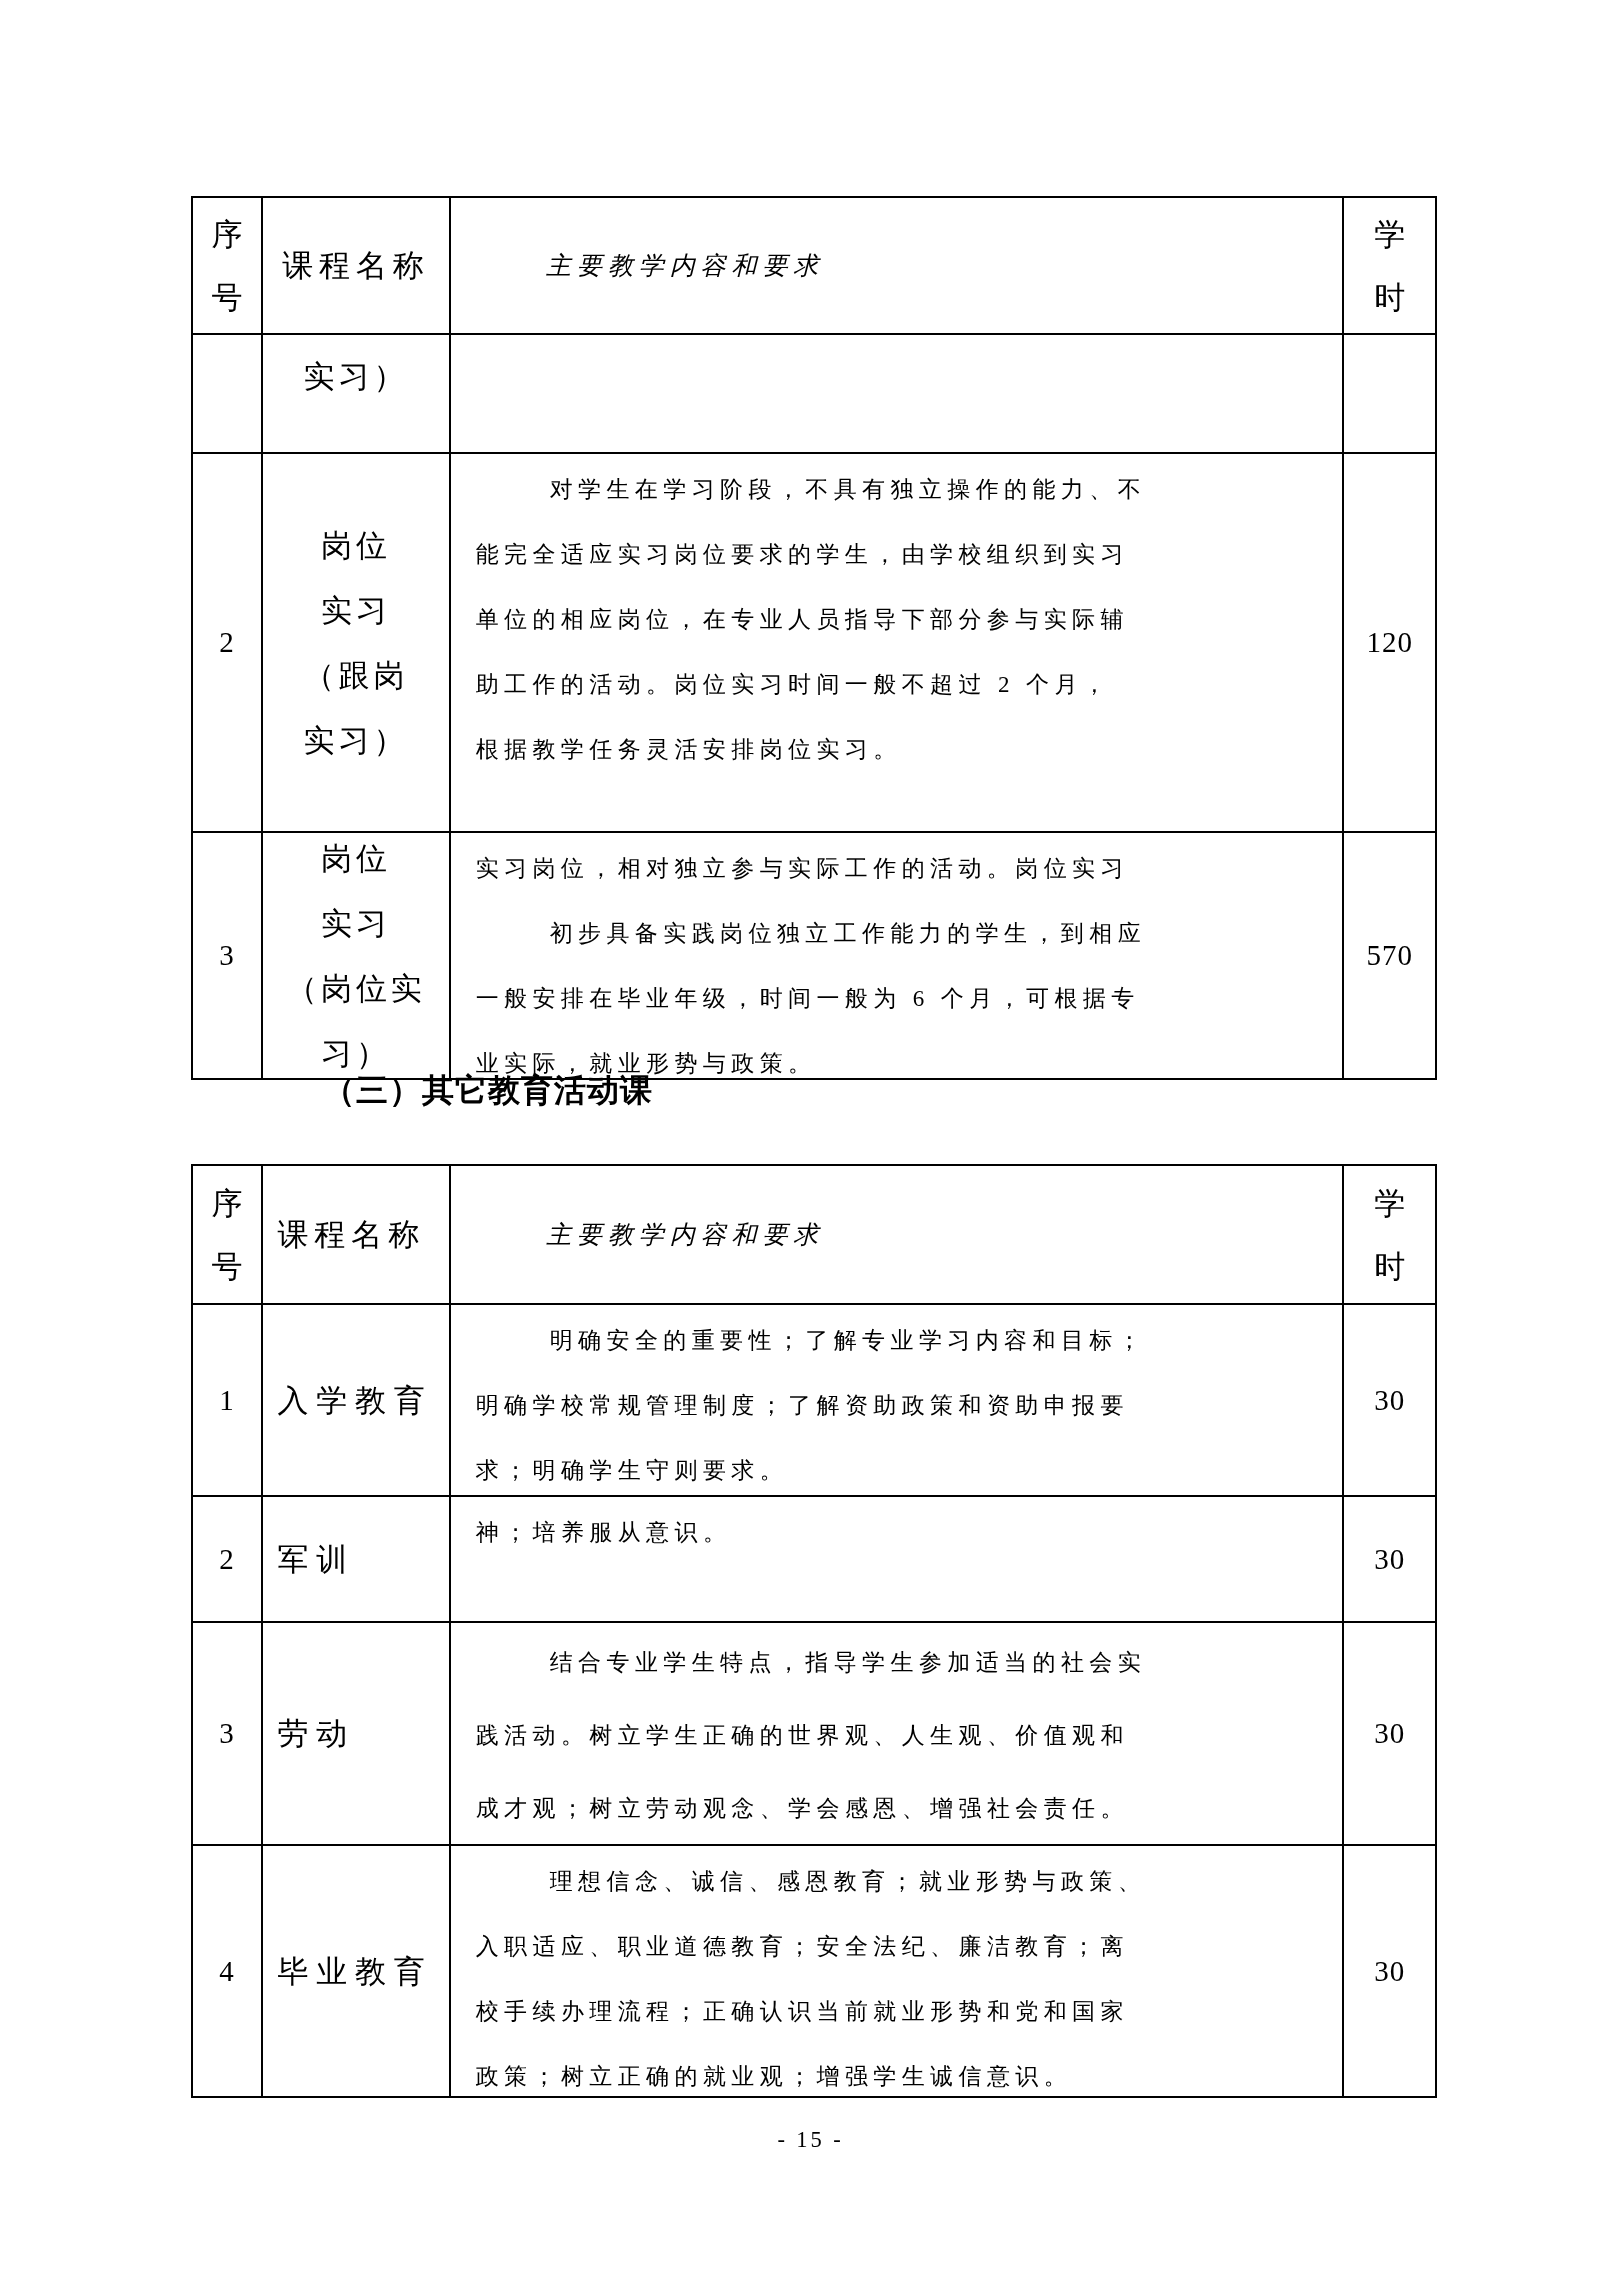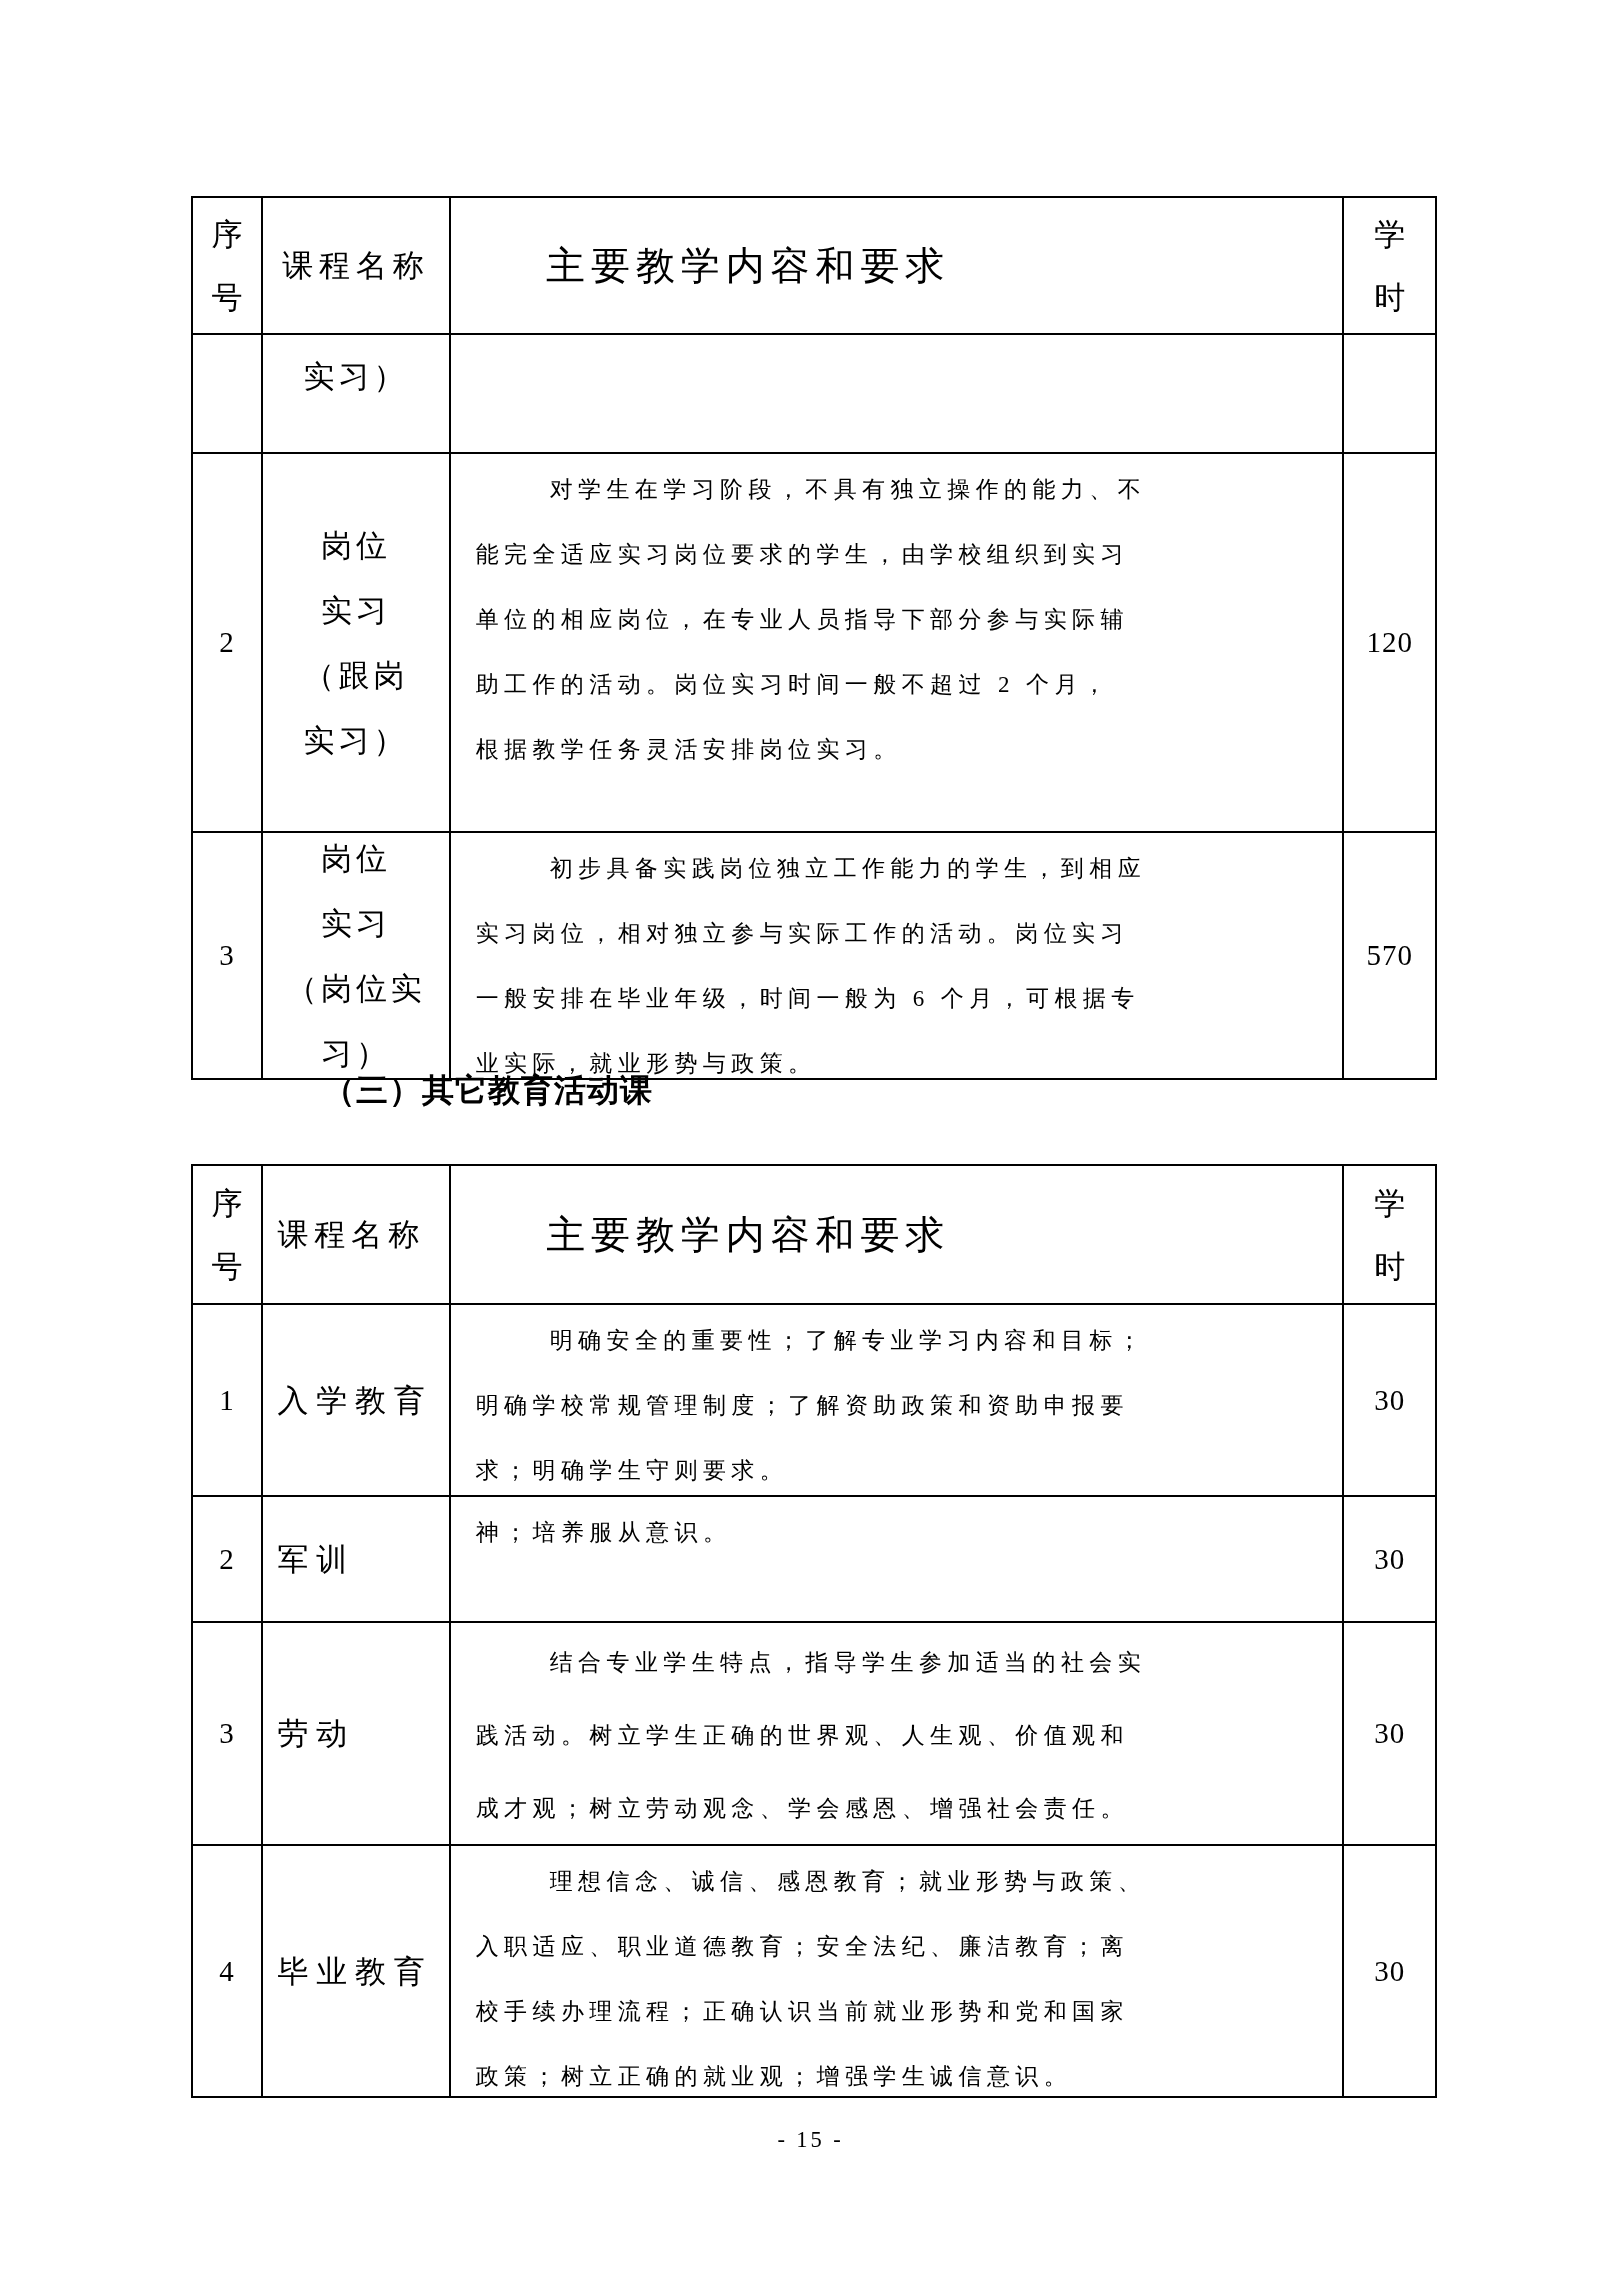--- a/index.html
+++ b/index.html
@@ -61,23 +61,24 @@
   .hdr-name-line {
     font-size: 31px;
     letter-spacing: 5.9px;
     text-align: center;
   }
   .tr.header .c-content {
     align-items: flex-start;
     padding-left: 95px;
   }
   .hdr-content-line {
-    font-size: 39px;
+    font-size: 25px;
     letter-spacing: 5.9px;
     white-space: nowrap;
+    font-style: italic;
   }
 
   
   .c-name { align-items: center; }
   .name-line {
     font-size: 31px;
     line-height: 65px;
     letter-spacing: 3.9px;
     text-align: center;
     white-space: nowrap;
@@ -203,22 +204,22 @@
     <div class="td c-no">
       <div class="num-line">3</div>
     </div>
     <div class="td c-name">
       <div class="name-line">岗位</div>
       <div class="name-line">实习</div>
       <div class="name-line">（岗位实</div>
       <div class="name-line">习）</div>
     </div>
     <div class="td c-content content-cell">
+      <div class="content-line">实习岗位，相对独立参与实际工作的活动。岗位实习</div>
       <div class="content-line indent">初步具备实践岗位独立工作能力的学生，到相应</div>
-      <div class="content-line">实习岗位，相对独立参与实际工作的活动。岗位实习</div>
       <div class="content-line">一般安排在毕业年级，时间一般为 6 个月，可根据专</div>
       <div class="content-line">业实际，就业形势与政策。</div>
     </div>
     <div class="td c-hours">
       <div class="num-line">570</div>
     </div>
   </div>
 </div>
 
 <div class="section-heading">（三）其它教育活动课</div>

